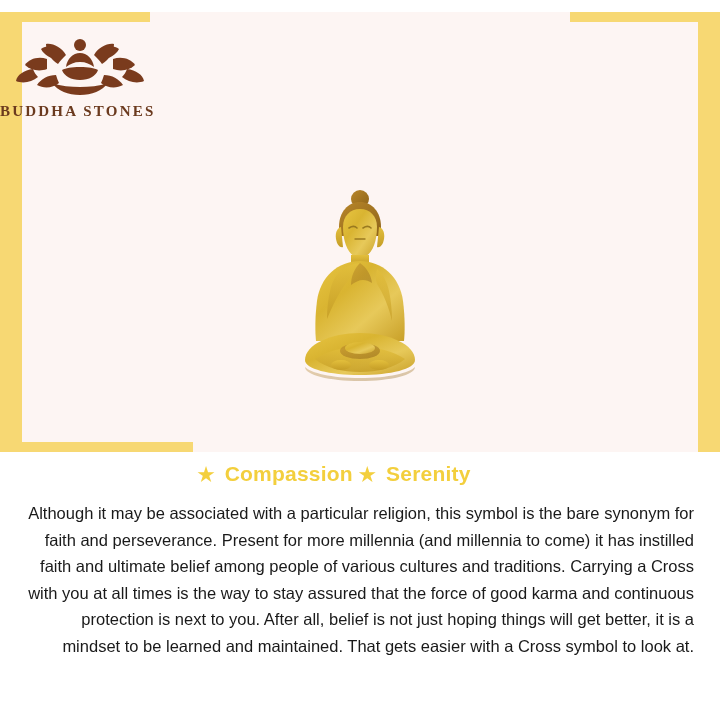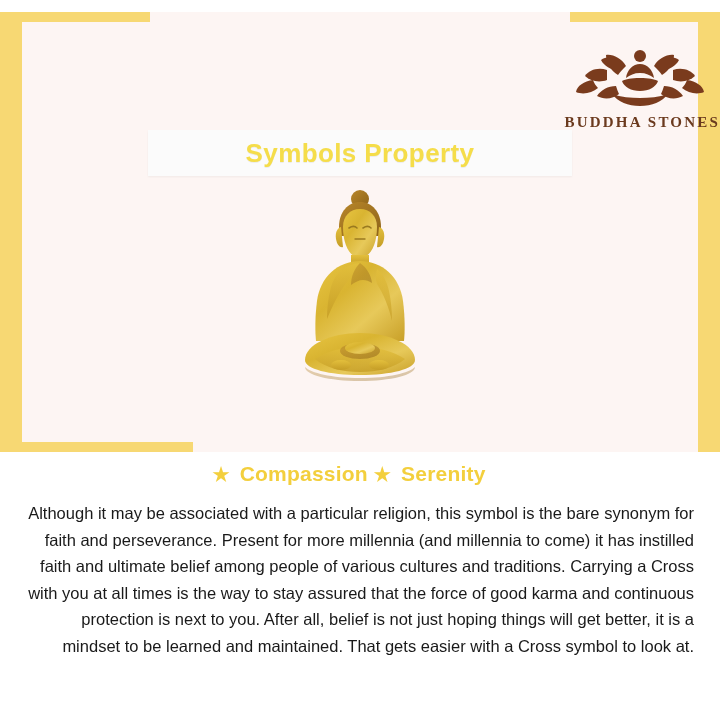--- a/index.html
+++ b/index.html
@@ -33,23 +33,23 @@
   .corner-mr-v { right: 0; top: 150px; width: 22px; height: 420px; }
   .top-strip {
     position: absolute;
     left: 0; top: 0; width: 720px; height: 12px;
     background: #ffffff;
   }
 
   
   .logo-wrap {
     position: absolute;
-    left: 0; top: 36px;
-    width: 720px;
-    text-align: right;
+    left: 0; top: 25px;
+    width: 720px;
+    text-align: left;
   }
   .lotus-icon {
     display: block;
     margin: 0 auto;
   }
   .brand {
     margin-top: 4px;
     font-size: 15px;
     letter-spacing: 2.2px;
     font-weight: bold;
@@ -114,21 +114,21 @@
     left: 0; top: 452px; width: 22px; height: 268px;
     background: #ffffff;
   }
   .panel-strip-right {
     position: absolute;
     right: 0; top: 452px; width: 22px; height: 268px;
     background: #ffffff;
   }
   .headline {
     position: absolute;
-    left: 15px; top: 462px;
+    left: 0; top: 462px;
     width: 668px;
     text-align: center;
     font-size: 21px;
     font-weight: bold;
     color: #f3cf3d;
     letter-spacing: 0.2px;
   }
   .headline .star { color: #f3cf3d; font-size: 19px; }
   .headline .gap { display: inline-block; width: 4px; }
   .body-text {
@@ -177,23 +177,20 @@
 
           <circle cx="80" cy="20" r="6"></circle>
           <path d="M80 28c-7 0-13 6-14 14 4-3 8-5 14-5s10 2 14 5c-1-8-7-14-14-14z"></path>
           <path d="M62 45c4-2 9-3 18-3s14 1 18 3c-2 6-9 10-18 10s-16-4-18-10z"></path>
         </g>
       </svg>
     </span>
     <div class="brand">BUDDHA STONES</div>
   </div>
 
-  <div class="title-banner">
-    <span class="title">Symbols Property</span>
-  </div>
 
   <div class="buddha-wrap">
     <svg width="210" height="215" viewBox="0 0 210 215" xmlns="http://www.w3.org/2000/svg">
       <defs>
         <linearGradient id="gold" x1="0" y1="0" x2="1" y2="1">
           <stop offset="0%" stop-color="#e8c542"></stop>
           <stop offset="35%" stop-color="#d9b431"></stop>
           <stop offset="65%" stop-color="#e7c95a"></stop>
           <stop offset="100%" stop-color="#c9a028"></stop>
         </linearGradient>

